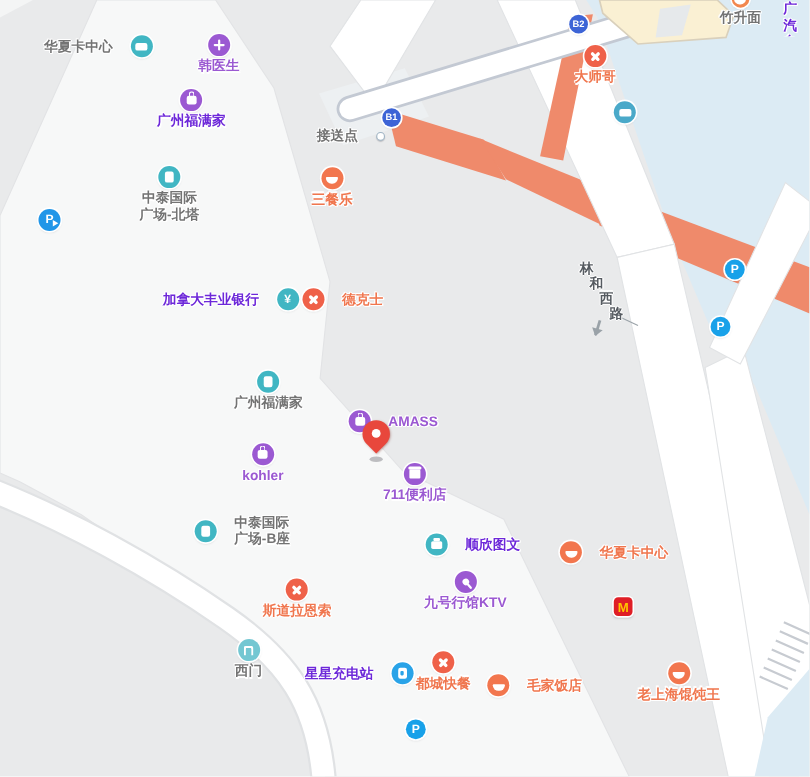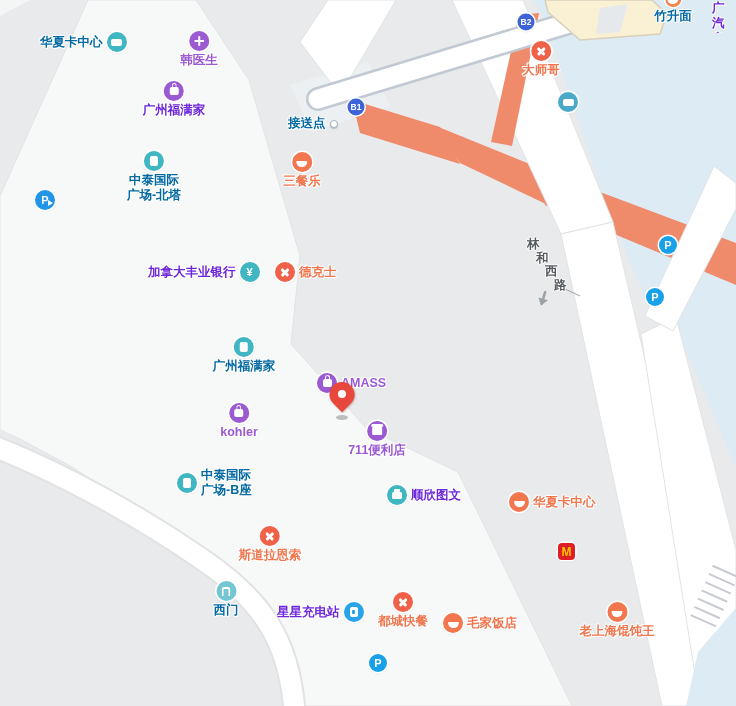--- a/index.html
+++ b/index.html
@@ -1,26 +1,26 @@
 <!DOCTYPE html>
 <html><head>
 <meta charset="utf-8">
 <style>
   html,body{margin:0;padding:0;background:#fff;}
   #map{position:relative;width:736px;height:706px;overflow:hidden;
        font-family:"Liberation Sans","DejaVu Sans",sans-serif;background:#e9eaeb;}
   #geom{position:absolute;left:0;top:0;z-index:0;}
 
   
-  .poi{position:absolute;z-index:3;display:flex;align-items:center;gap:4px;white-space:nowrap;}
+  .poi{position:absolute;z-index:3;display:flex;align-items:center;gap:16px;white-space:nowrap;}
   .poi.col{flex-direction:column;gap:2px;transform:translateX(-50%);}
   .label{font-size:12.5px;font-weight:700;line-height:15px;
          text-shadow:0 1px 0 #fff,0 -1px 0 #fff,1px 0 0 #fff,-1px 0 0 #fff,1px 1px 0 #fff,-1px -1px 0 #fff;}
   .label.two span{display:block;}
-  .t-dark{color:#0369a1}.t-blue{color:#6d28d9}.t-purple{color:#9b59d2}.t-orange{color:#f0764e}
+  .t-dark{color:#737373}.t-blue{color:#6d28d9}.t-purple{color:#9b59d2}.t-orange{color:#f0764e}
   .ctr{text-align:center}
 
   
   .icon{position:relative;width:20px;height:20px;border-radius:50%;flex:0 0 auto;
         box-shadow:0 0 0 1.5px #fff,0 1px 2px rgba(60,60,70,.35);
         display:flex;align-items:center;justify-content:center;color:#fff;}
   .icon.small{width:16px;height:16px}
   .bg-teal{background:#41b6c3}.bg-teal-lt{background:#74c7d2}.bg-purple{background:#9b59d2}
   .bg-orange{background:#f2874e}.bg-red-orange{background:#ef6149}.bg-salmon{background:#f2764e}
   .bg-pblue{background:#18a1e9}.bg-pent{background:#2196e8}.bg-badge{background:#3d64d6}
@@ -236,20 +236,26 @@
     <span class="label t-orange">华夏卡中心</span>
   </div>
 
   <div class="poi col" style="left:270px;top:526px">
     <span class="icon bg-red-orange">
         <i class="g-cross"></i>
       </span>
     <span class="label t-orange">斯道拉恩索</span>
   </div>
 
+  <div class="poi col" style="left:423px;top:519px">
+    <span class="icon bg-purple">
+        <i class="g-mic"></i>
+      </span>
+    <span class="label t-purple">九号行馆KTV</span>
+  </div>
 
   <div class="poi col" style="left:226px;top:581px">
     <span class="icon bg-teal-lt">
         <i class="g-gate"></i>
       </span>
     <span class="label t-dark">西门</span>
   </div>
 
   <div class="poi" style="left:277px;top:602px">
     <span class="label t-blue">星星充电站</span>

